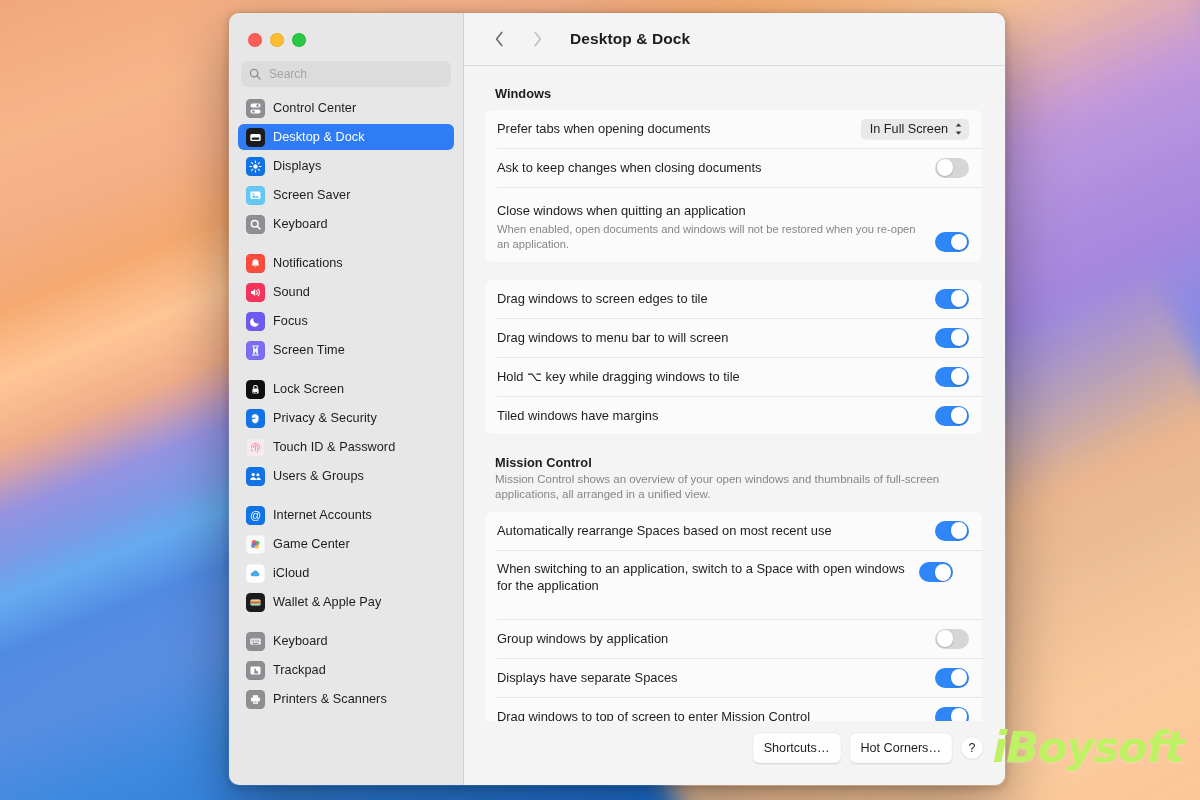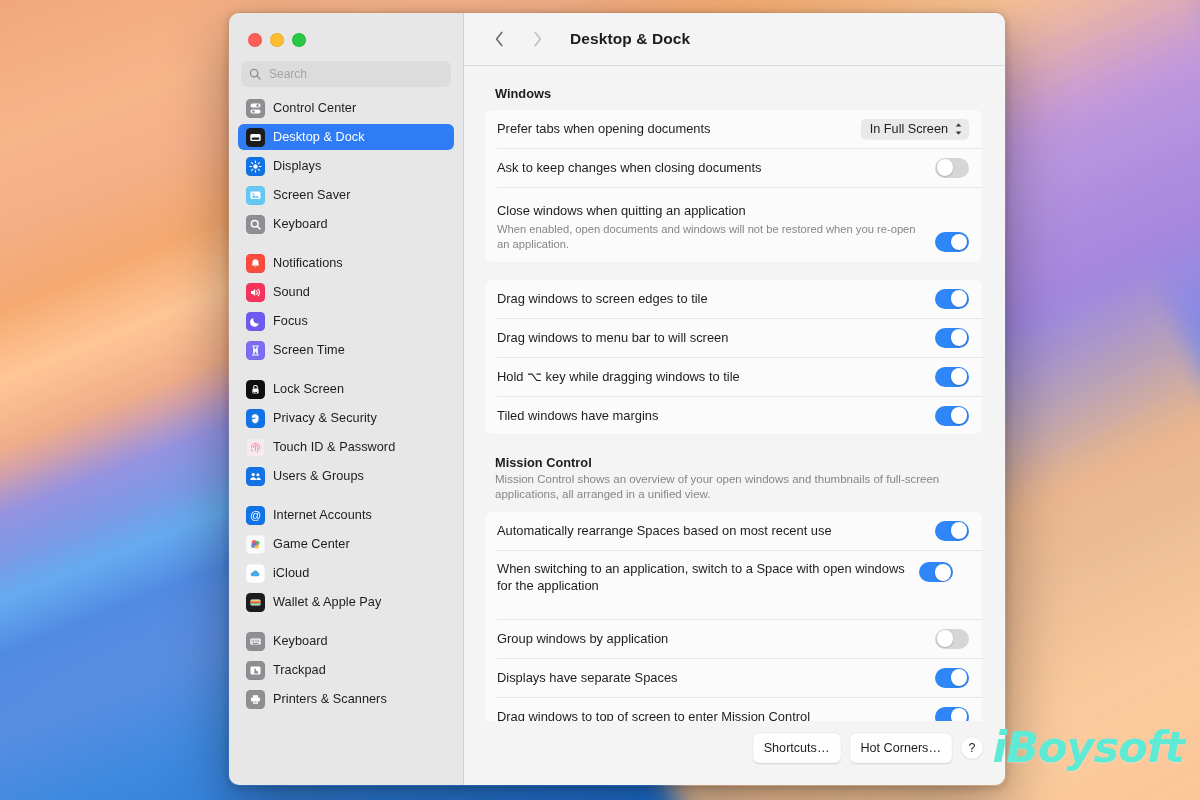--- a/index.html
+++ b/index.html
@@ -354,21 +354,21 @@
 
   
   #watermark {
     position: absolute;
     right: 16px;
     bottom: 28px;
     font-family: "DejaVu Sans", sans-serif;
     font-size: 43px;
     font-weight: bold;
     font-style: italic;
-    color: #5eead4;
+    color: #bef264;
     letter-spacing: -1px;
     text-shadow: 0 1px 2px rgba(255,255,255,0.28);
     user-select: none;
   }
 </style>
 </head>
 <body>
 
 <div id="desktop">
   <div class="wp-layer wp-base"></div>

